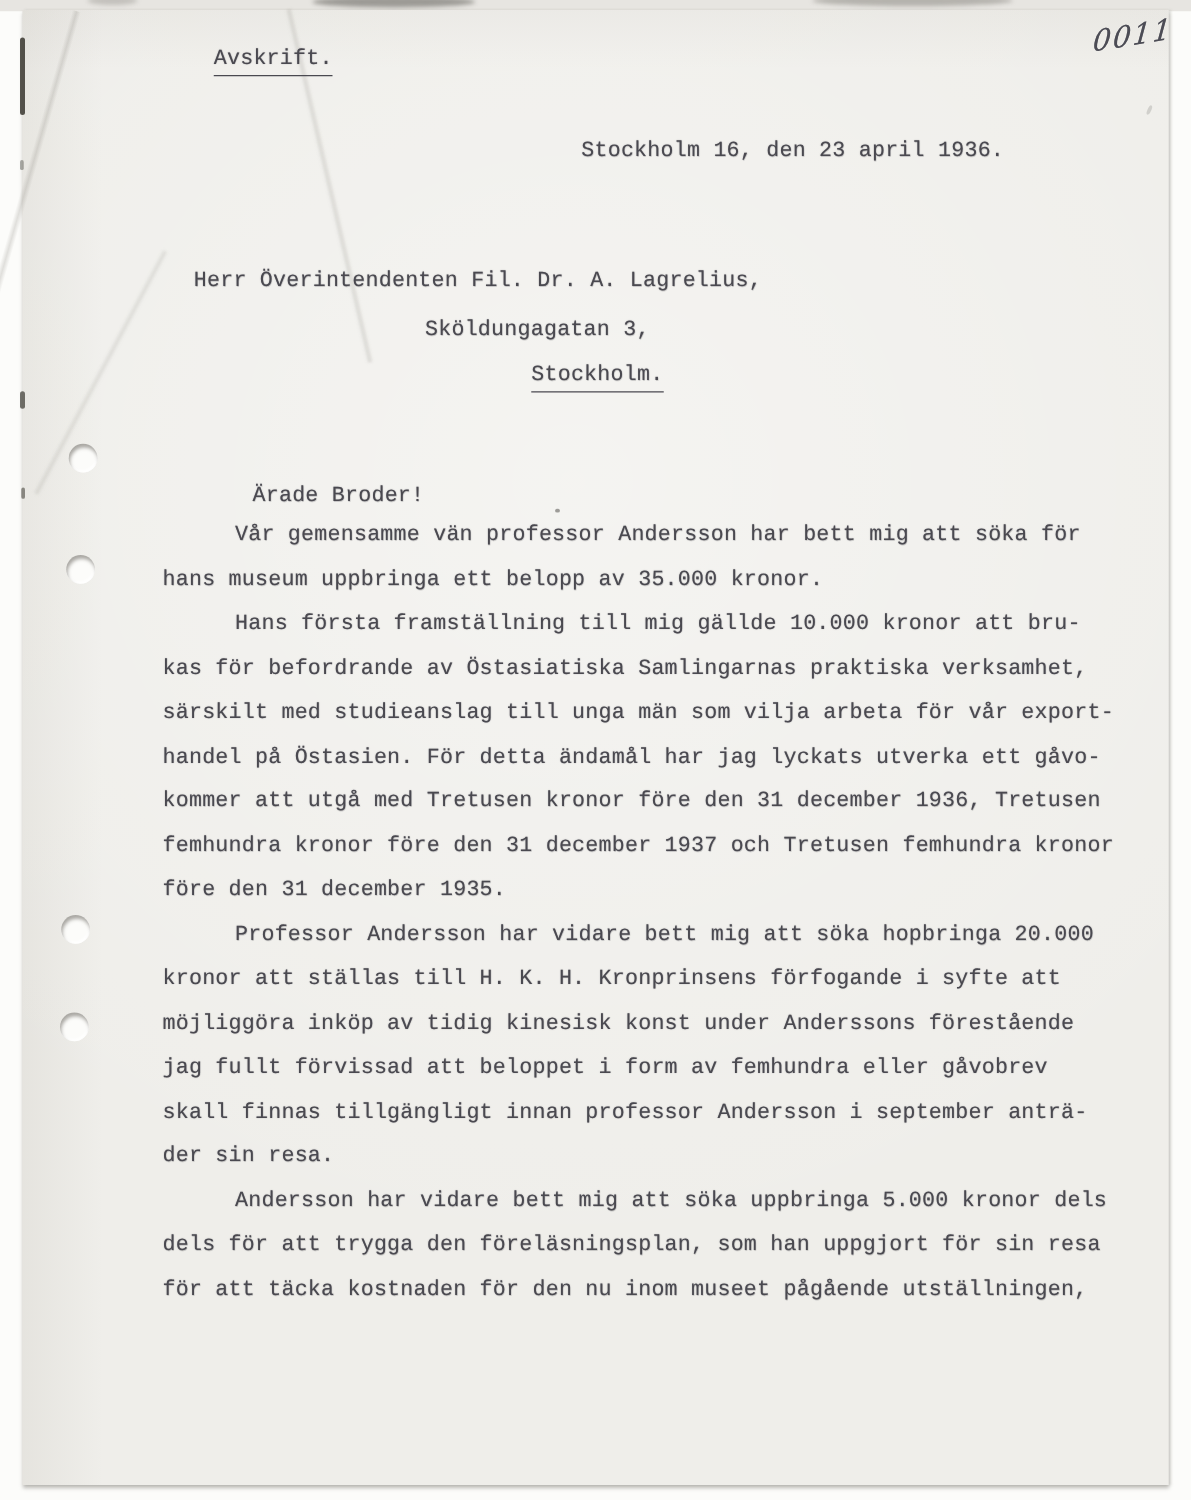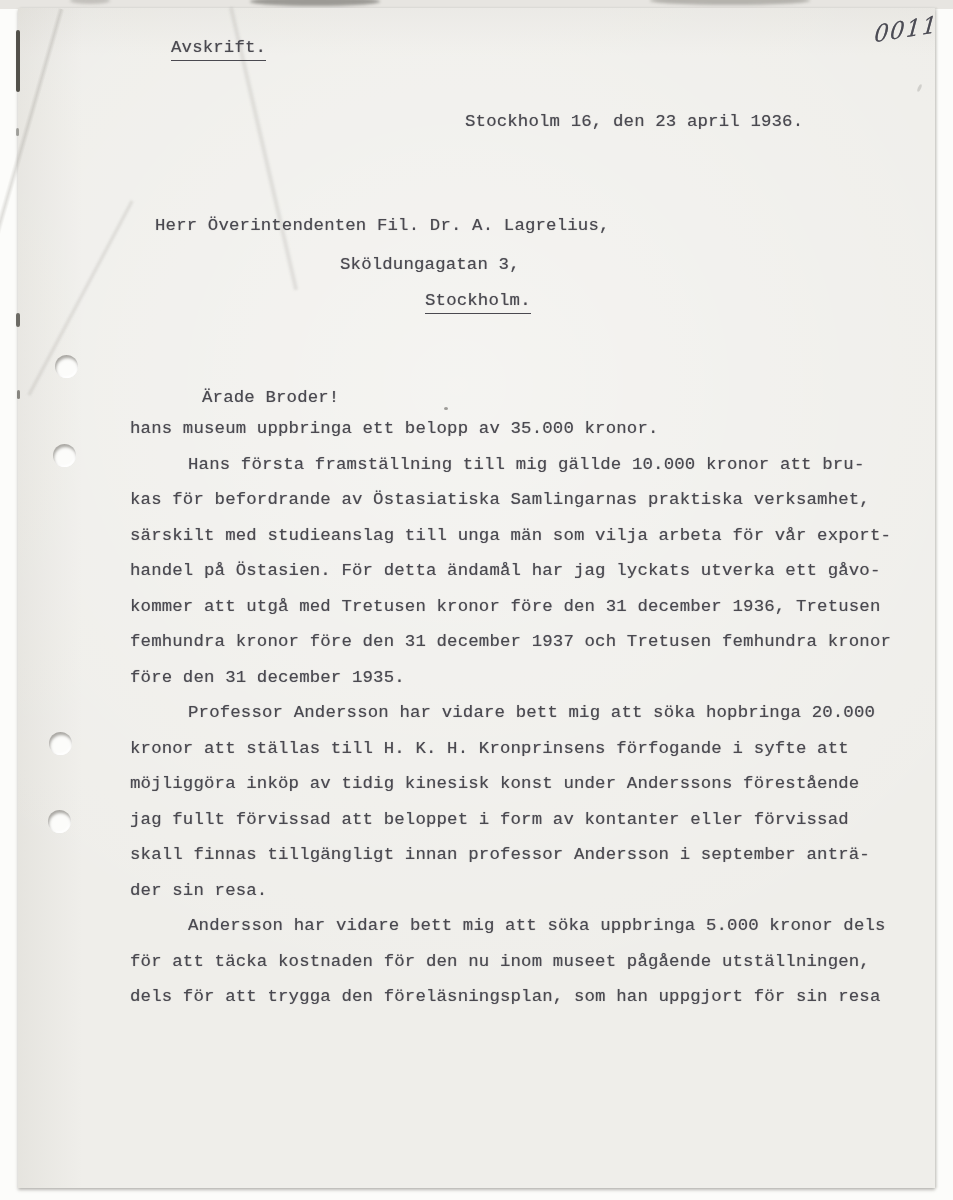--- a/index.html
+++ b/index.html
@@ -122,33 +122,34 @@
 
     <div class="typed dateline">Stockholm 16, den 23 april 1936.</div>
 
     <div class="typed recipient-1">Herr Överintendenten Fil. Dr. A. Lagrelius,</div>
     <div class="typed recipient-2">Sköldungagatan 3,</div>
     <div class="typed recipient-3"><span class="u">Stockholm.</span></div>
 
     <div class="typed salutation">Ärade Broder!</div>
 
     <div class="body-block">
+      <div class="line indent">Vår gemensamme vän professor Andersson har bett mig att söka för</div>
       <div class="line">hans museum uppbringa ett belopp av 35.000 kronor.</div>
       <div class="line indent">Hans första framställning till mig gällde 10.000 kronor att bru-</div>
       <div class="line">kas för befordrande av Östasiatiska Samlingarnas praktiska verksamhet,</div>
       <div class="line">särskilt med studieanslag till unga män som vilja arbeta för vår export-</div>
       <div class="line">handel på Östasien. För detta ändamål har jag lyckats utverka ett gåvo-</div>
       <div class="line">kommer att utgå med Tretusen kronor före den 31 december 1936, Tretusen</div>
       <div class="line">femhundra kronor före den 31 december 1937 och Tretusen femhundra kronor</div>
       <div class="line">före den 31 december 1935.</div>
       <div class="line indent">Professor Andersson har vidare bett mig att söka hopbringa 20.000</div>
       <div class="line">kronor att ställas till H. K. H. Kronprinsens förfogande i syfte att</div>
       <div class="line">möjliggöra inköp av tidig kinesisk konst under Anderssons förestående</div>
-      <div class="line">jag fullt förvissad att beloppet i form av kontanter eller förvissad</div>
+      <div class="line">jag fullt förvissad att beloppet i form av femhundra eller gåvobrev</div>
       <div class="line">skall finnas tillgängligt innan professor Andersson i september anträ-</div>
       <div class="line">der sin resa.</div>
       <div class="line indent">Andersson har vidare bett mig att söka uppbringa 5.000 kronor dels</div>
+      <div class="line">dels för att trygga den föreläsningsplan, som han uppgjort för sin resa</div>
       <div class="line">för att täcka kostnaden för den nu inom museet pågående utställningen,</div>
-      <div class="line">dels för att trygga den föreläsningsplan, som han uppgjort för sin resa</div>
     </div>
 
   </div>
 </div>
 
 </body></html>

